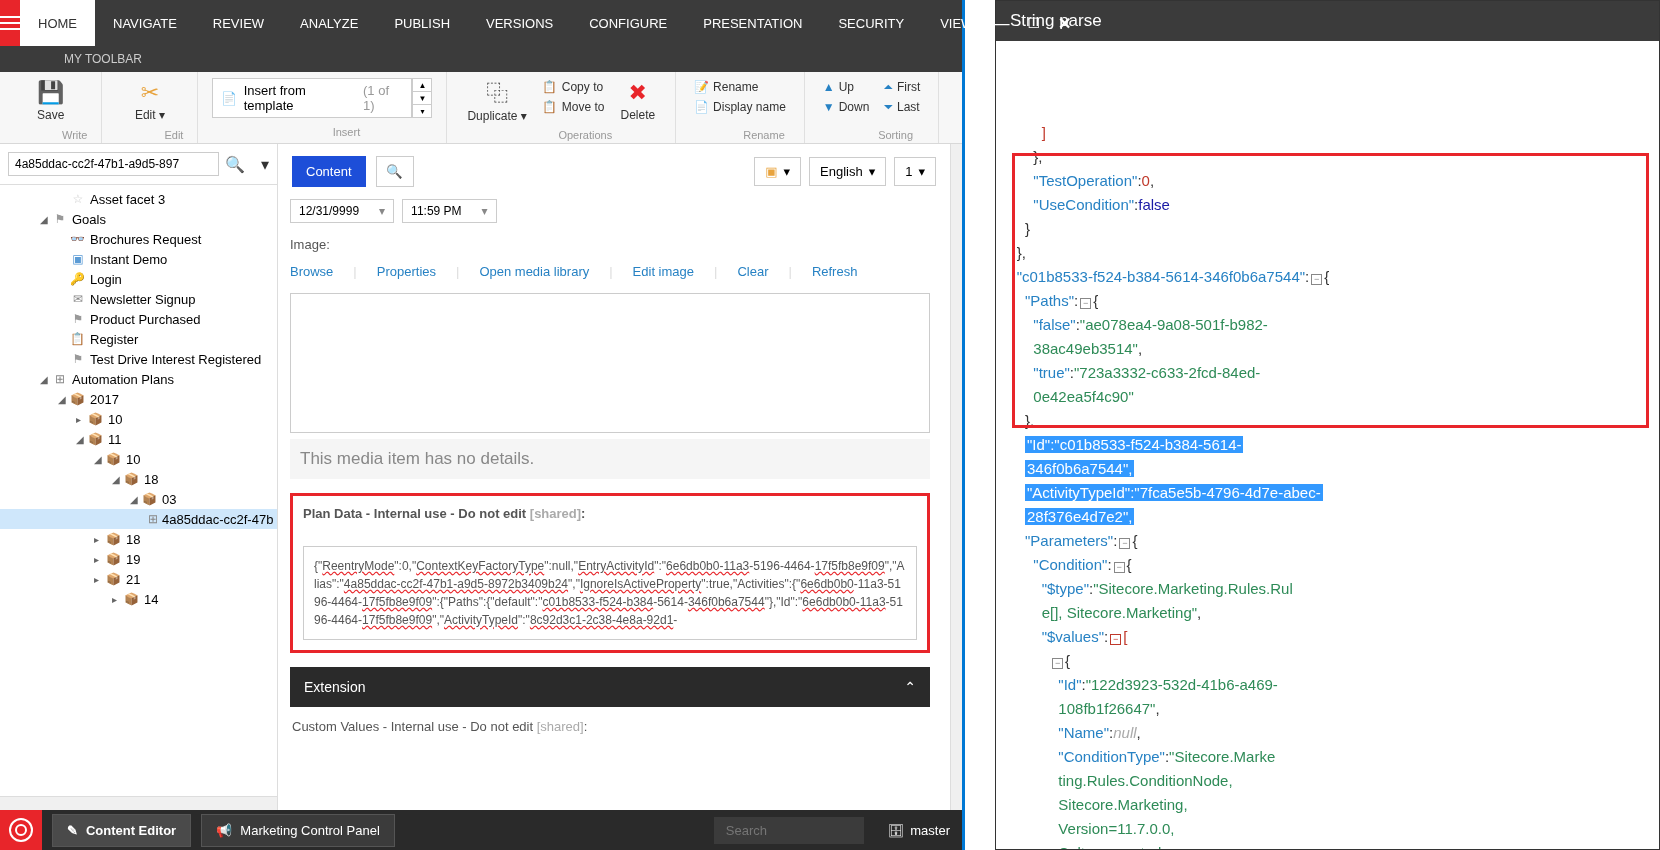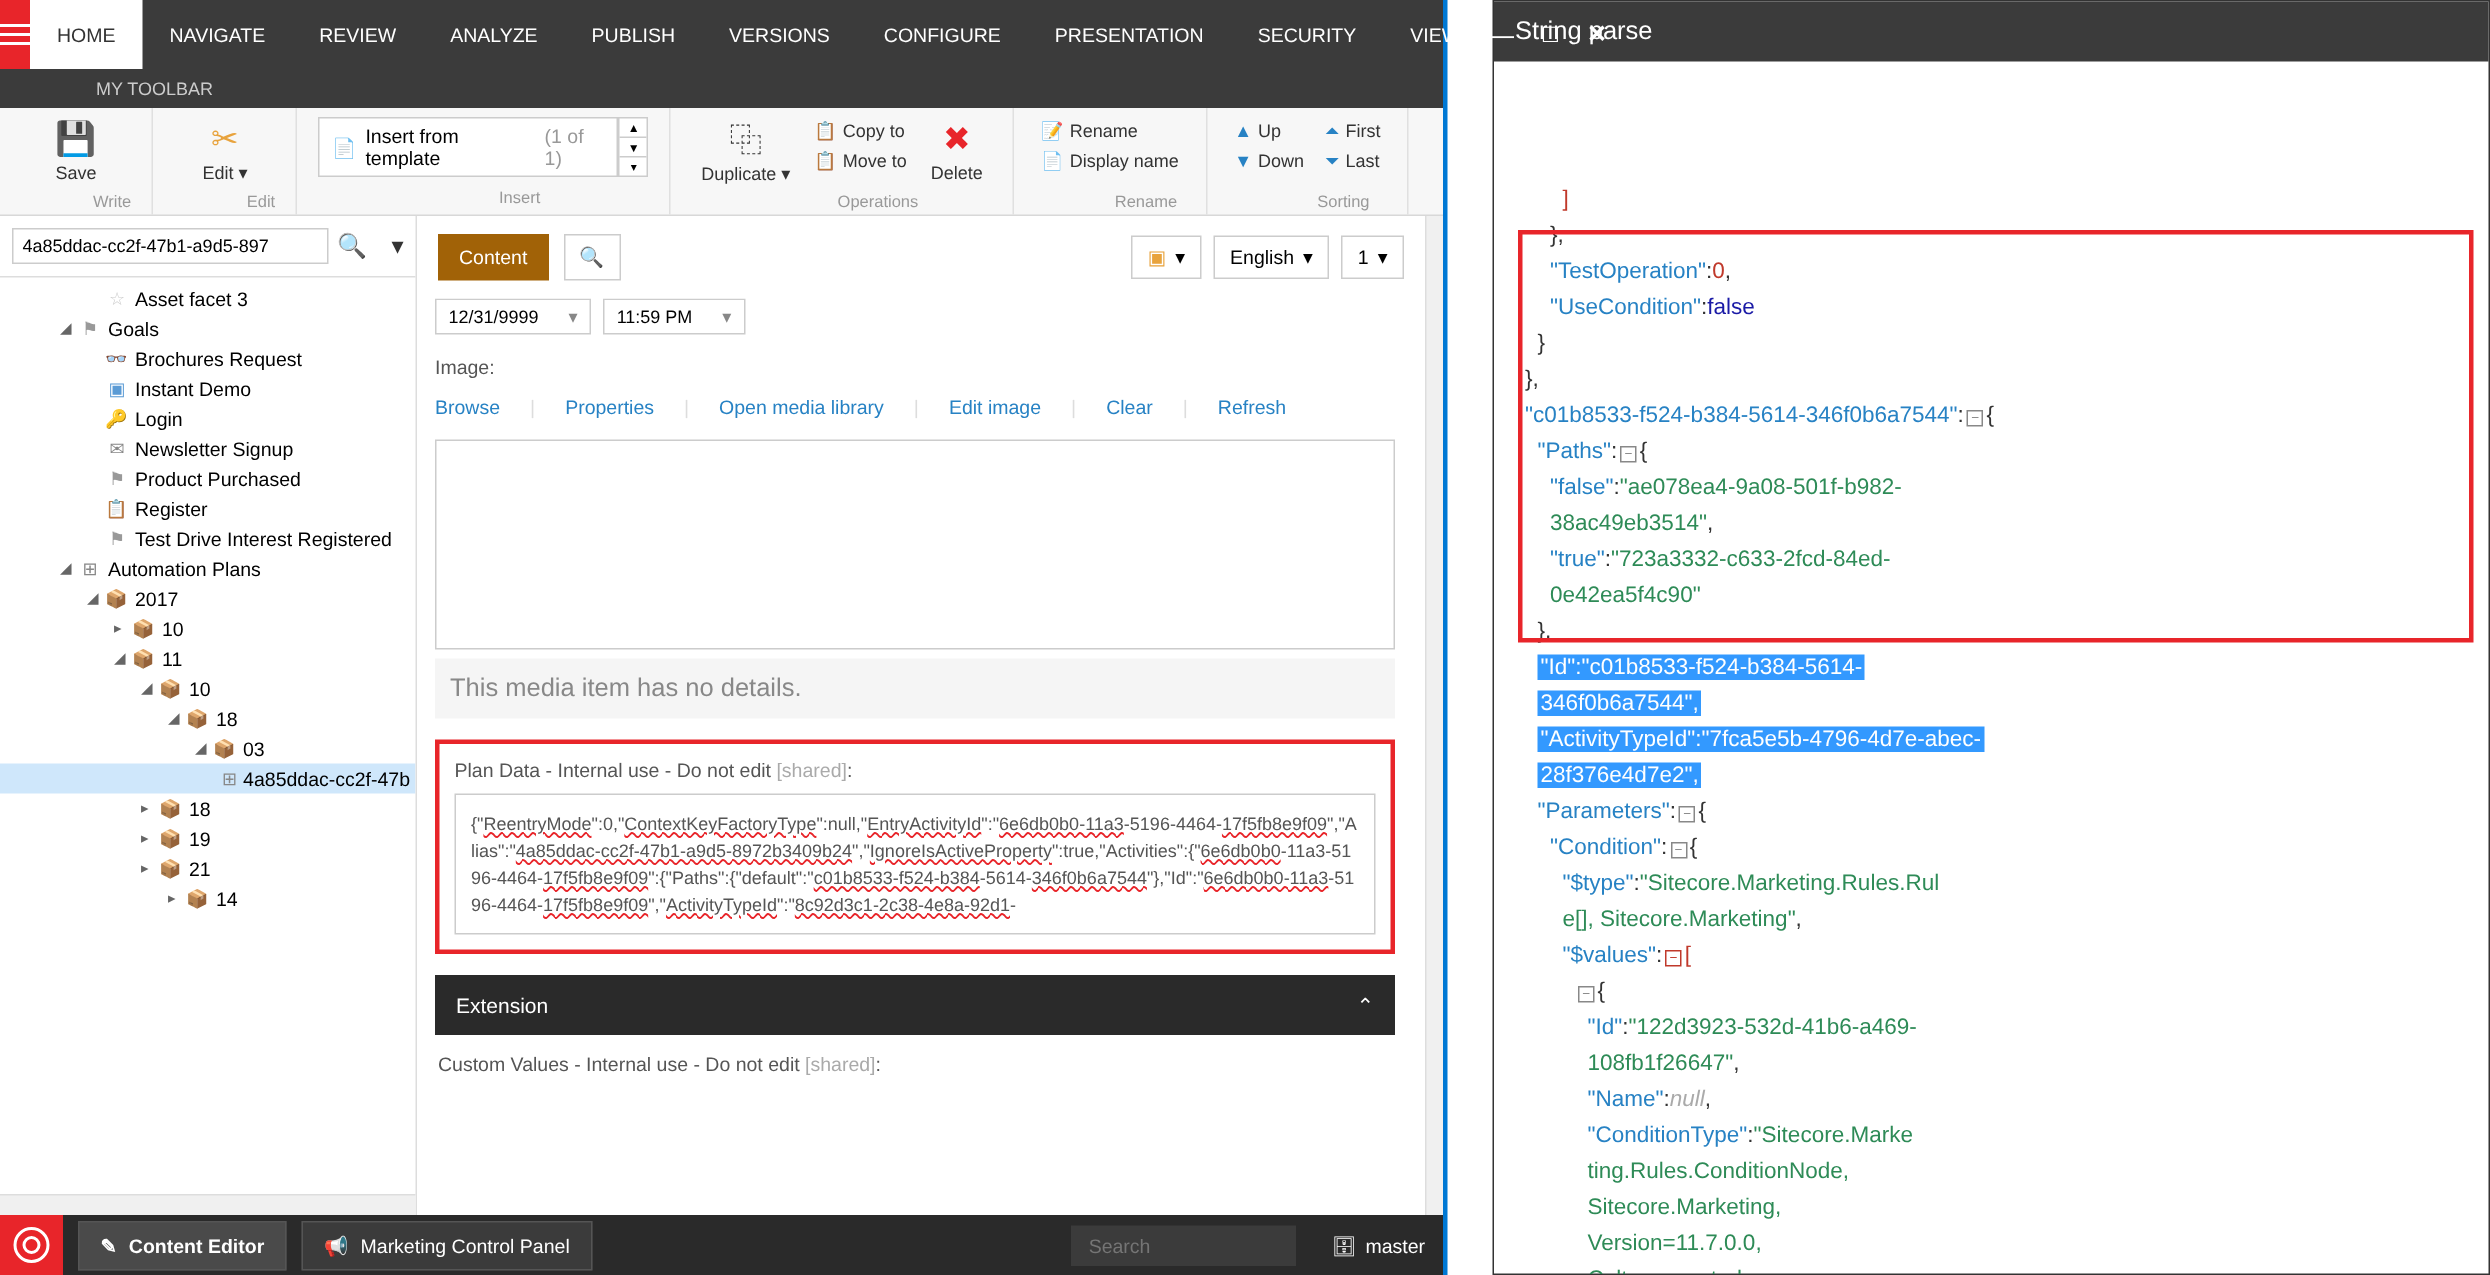--- a/index.html
+++ b/index.html
@@ -32,34 +32,34 @@
 .tree-node { display: flex; align-items: center; padding: 2px 4px; cursor: pointer; white-space: nowrap; }
 .tree-node.selected { background: #cfe7fb; } .tree-indent-2 { padding-left: 40px; } .tree-indent-3 { padding-left: 58px; }
 .tree-indent-4 { padding-left: 76px; } .tree-indent-5 { padding-left: 94px; } .tree-indent-6 { padding-left: 112px; }
 .tree-indent-7 { padding-left: 130px; }
 .tree-arrow { width: 12px; font-size: 10px; color: #666; display: inline-block; }
 .tree-icon { width: 16px; height: 16px; margin-right: 4px; display: inline-flex; align-items: center; justify-content: center; font-size: 12px; }
 .icon-star { color: #ccc; } .icon-flag { color: #999; } .icon-brochure { color: #888; }
 .icon-demo { color: #5b9bd5; } .icon-key { color: #e8a33d; } .icon-mail { color: #888; } .icon-folder { color: #e8a33d; } .icon-plan { color: #888; }
 .right-panel { flex: 1; display: flex; flex-direction: column; overflow: hidden; }
 .content-header { display: flex; align-items: center; padding: 12px 14px; gap: 10px; }
-.content-btn { background: #a16207; color: #fff; padding: 8px 14px; font-size: 13px; border: none; cursor: pointer; }
+.content-btn { background: #1d4ed8; color: #fff; padding: 8px 14px; font-size: 13px; border: none; cursor: pointer; }
 .icon-btn { border: 1px solid #ccc; padding: 7px 10px; background: #fff; cursor: pointer; }
 .header-right { margin-left: auto; display: flex; gap: 8px; }
 .dropdown-btn { border: 1px solid #ccc; padding: 6px 10px; background: #fff; font-size: 13px; display: flex; align-items: center; gap: 6px; cursor: pointer; }
 .content-scroll { flex: 1; overflow: auto; padding: 0 20px 12px 12px; position: relative; }
 .date-row { display: flex; gap: 8px; margin-bottom: 14px; }
 .date-input { border: 1px solid #ccc; padding: 4px 8px; font-size: 12px; display: flex; gap: 20px; }
 .media-actions { display: flex; gap: 20px; padding: 8px 0; font-size: 13px; }
 .media-actions span { color: #2782c4; cursor: pointer; }
 .media-actions .sep { color: #ddd; }
 .image-box { border: 1px solid #ccc; height: 140px; margin: 6px 0; }
 .media-details { background: #f5f5f5; padding: 10px; font-size: 17px; color: #888; margin-bottom: 14px; }
 .plan-data-box { border: 3px solid #e8252a; padding: 10px; margin-bottom: 14px; }
-.plan-data-label { font-size: 13px; color: #555; margin-bottom: 8px; }
+.plan-data-label { font-size: 13px; color: #555; margin-bottom: 25px; font-weight: bold; }
 .plan-data-label .shared { color: #aaa; }
 .plan-data-content { border: 1px solid #ccc; padding: 10px; font-size: 12px; color: #555; line-height: 1.5; word-break: break-all; font-family: Arial; }
 .plan-data-content .underline { text-decoration: underline; text-decoration-color: #e8252a; text-decoration-style: wavy; }
 .extension-header { background: #2a2a2a; color: #fff; padding: 12px 14px; font-size: 14px; font-weight: 400; display: flex; align-items: center; justify-content: space-between; cursor: pointer; }
 .custom-values { padding: 12px 2px 0; font-size: 13px; color: #555; }
 .custom-values .shared { color: #aaa; }
 .section-label { font-size: 13px; color: #555; margin: 4px 0; }
 .bottom-bar { background: #2a2a2a; height: 40px; display: flex; align-items: center; padding: 0 12px; gap: 10px; }
 .bottom-logo { width: 42px; height: 40px; background: #e8252a; margin-left: -12px; display: flex; align-items: center; justify-content: center; border-radius: 0; }
 .bottom-tab { background: #3b3b3b; border: 1px solid #555; color: #fff; padding: 8px 14px; font-size: 13px; display: flex; align-items: center; gap: 8px; cursor: pointer; }

